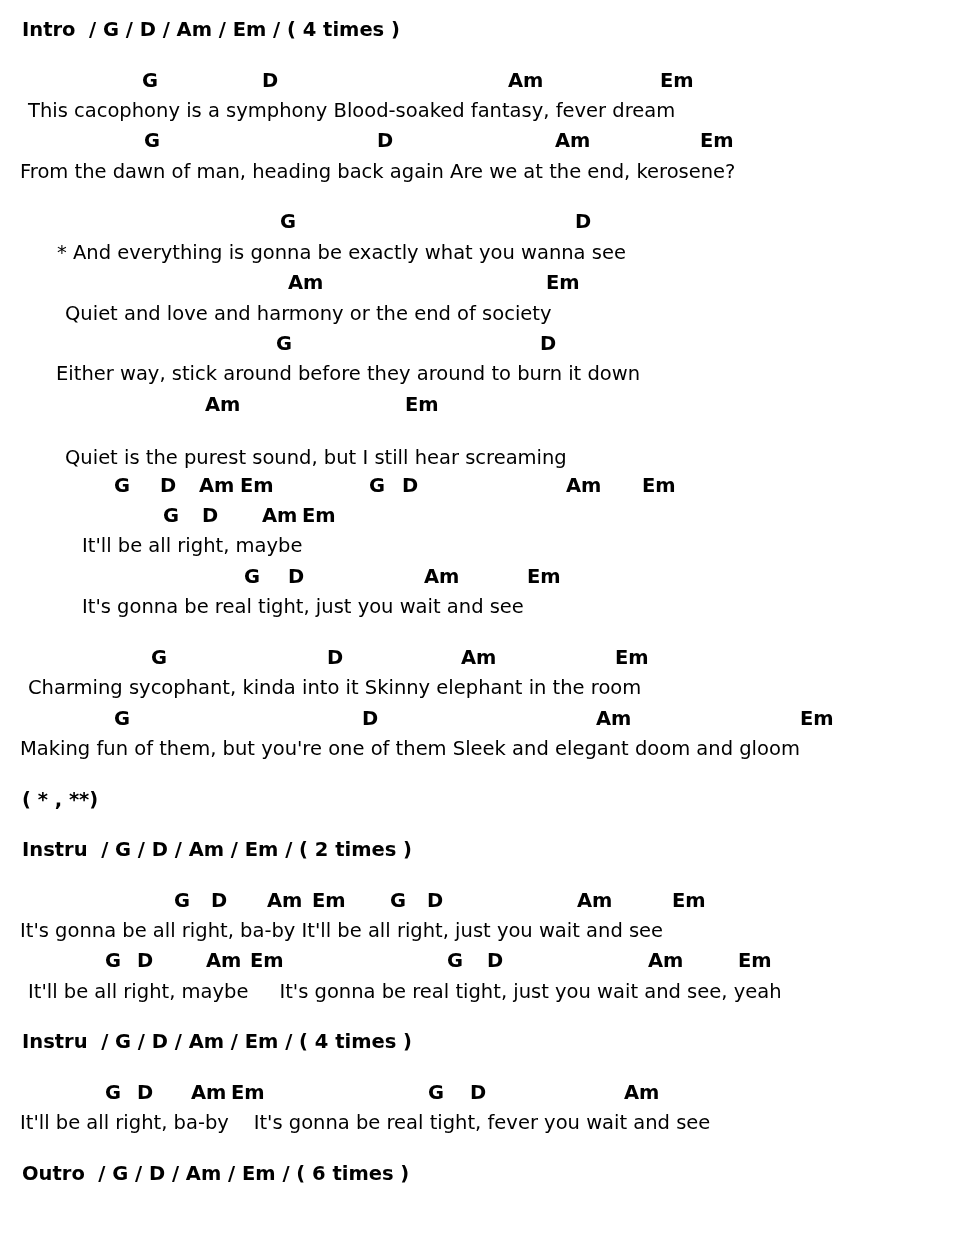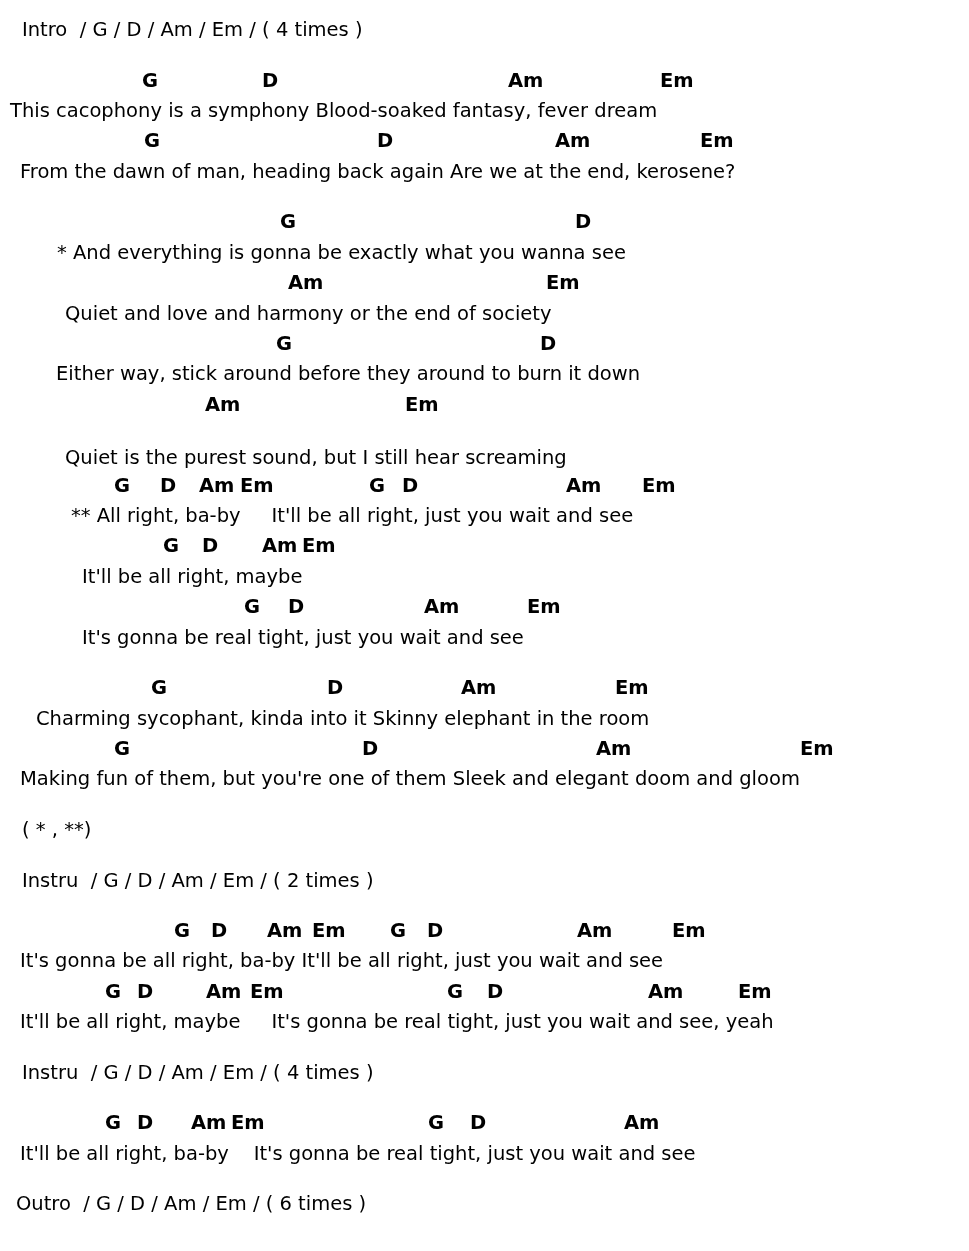--- a/index.html
+++ b/index.html
@@ -27,21 +27,21 @@
     line-height: 30.4px;
     font-size: 19.5px;
     white-space: pre;
   }
   .gap {
     height: 20.2px;
   }
   .heading-text {
     position: absolute;
     top: 0;
-    font-weight: 400;
+    font-weight: 700;
     white-space: pre;
   }
   .chord {
     position: absolute;
     top: 0;
     font-weight: 700;
     white-space: pre;
   }
   .lyric-text {
     position: absolute;
@@ -50,53 +50,52 @@
     white-space: pre;
   }
 </style>
 </head>
 <body>
 
 <main id="sheet">
     <div class="line"><span class="heading-text" style="left: 22px;">Intro  / G / D / Am / Em / ( 4 times )</span></div>
     <div class="gap"></div>
     <div class="line"><span class="chord" style="left: 142px;">G</span><span class="chord" style="left: 262px;">D</span><span class="chord" style="left: 508px;">Am</span><span class="chord" style="left: 660px;">Em</span></div>
-    <div class="line"><span class="lyric-text" style="left: 10px; text-align: right;">This cacophony is a symphony Blood-soaked fantasy, fever dream</span></div>
+    <div class="line"><span class="lyric-text" style="left: 28px; text-align: right;">This cacophony is a symphony Blood-soaked fantasy, fever dream</span></div>
     <div class="line"><span class="chord" style="left: 144px;">G</span><span class="chord" style="left: 377px;">D</span><span class="chord" style="left: 555px;">Am</span><span class="chord" style="left: 700px;">Em</span></div>
     <div class="line"><span class="lyric-text" style="left: 20px;">From the dawn of man, heading back again Are we at the end, kerosene?</span></div>
     <div class="gap"></div>
     <div class="line"><span class="chord" style="left: 280px;">G</span><span class="chord" style="left: 575px;">D</span></div>
     <div class="line"><span class="lyric-text" style="left: 57px;">* And everything is gonna be exactly what you wanna see</span></div>
     <div class="line"><span class="chord" style="left: 288px;">Am</span><span class="chord" style="left: 546px;">Em</span></div>
     <div class="line"><span class="lyric-text" style="left: 65px;">Quiet and love and harmony or the end of society</span></div>
     <div class="line"><span class="chord" style="left: 276px;">G</span><span class="chord" style="left: 540px;">D</span></div>
     <div class="line"><span class="lyric-text" style="left: 56px;">Either way, stick around before they around to burn it down</span></div>
     <div class="line"><span class="chord" style="left: 205px;">Am</span><span class="chord" style="left: 405px;">Em</span></div>
     <div class="line"><span class="lyric-text" style="left: 65px; margin-top: 23px;">Quiet is the purest sound, but I still hear screaming</span></div>
     <div class="gap"></div>
     <div class="line"><span class="chord" style="left: 114px;">G</span><span class="chord" style="left: 160px;">D</span><span class="chord" style="left: 199px;">Am</span><span class="chord" style="left: 240px;">Em</span><span class="chord" style="left: 369px;">G</span><span class="chord" style="left: 402px;">D</span><span class="chord" style="left: 566px;">Am</span><span class="chord" style="left: 642px;">Em</span></div>
-    <div class="line"><span class="lyric-text" style="left: 71px;">** All right, ba-by     It'll be all right, just you wait and see</span></div>
     <div class="line"><span class="chord" style="left: 163px;">G</span><span class="chord" style="left: 202px;">D</span><span class="chord" style="left: 262px;">Am</span><span class="chord" style="left: 302px;">Em</span></div>
     <div class="line"><span class="lyric-text" style="left: 82px;">It'll be all right, maybe</span></div>
     <div class="line"><span class="chord" style="left: 244px;">G</span><span class="chord" style="left: 288px;">D</span><span class="chord" style="left: 424px;">Am</span><span class="chord" style="left: 527px;">Em</span></div>
     <div class="line"><span class="lyric-text" style="left: 82px;">It's gonna be real tight, just you wait and see</span></div>
     <div class="gap"></div>
     <div class="line"><span class="chord" style="left: 151px;">G</span><span class="chord" style="left: 327px;">D</span><span class="chord" style="left: 461px;">Am</span><span class="chord" style="left: 615px;">Em</span></div>
-    <div class="line"><span class="lyric-text" style="left: 36px;">Charming sycophant, kinda into it Skinny elephant in the room</span></div>
+    <div class="line"><span class="lyric-text" style="left: 28px;">Charming sycophant, kinda into it Skinny elephant in the room</span></div>
     <div class="line"><span class="chord" style="left: 114px;">G</span><span class="chord" style="left: 362px;">D</span><span class="chord" style="left: 596px;">Am</span><span class="chord" style="left: 800px;">Em</span></div>
     <div class="line"><span class="lyric-text" style="left: 20px;">Making fun of them, but you're one of them Sleek and elegant doom and gloom</span></div>
     <div class="gap"></div>
     <div class="line"><span class="heading-text" style="left: 22px;">( * , **)</span></div>
     <div class="gap"></div>
     <div class="line"><span class="heading-text" style="left: 22px;">Instru  / G / D / Am / Em / ( 2 times )</span></div>
     <div class="gap"></div>
     <div class="line"><span class="chord" style="left: 174px;">G</span><span class="chord" style="left: 211px;">D</span><span class="chord" style="left: 267px;">Am</span><span class="chord" style="left: 312px;">Em</span><span class="chord" style="left: 390px;">G</span><span class="chord" style="left: 427px;">D</span><span class="chord" style="left: 577px;">Am</span><span class="chord" style="left: 672px;">Em</span></div>
     <div class="line"><span class="lyric-text" style="left: 20px;">It's gonna be all right, ba-by It'll be all right, just you wait and see</span></div>
     <div class="line"><span class="chord" style="left: 105px;">G</span><span class="chord" style="left: 137px;">D</span><span class="chord" style="left: 206px;">Am</span><span class="chord" style="left: 250px;">Em</span><span class="chord" style="left: 447px;">G</span><span class="chord" style="left: 487px;">D</span><span class="chord" style="left: 648px;">Am</span><span class="chord" style="left: 738px;">Em</span></div>
-    <div class="line"><span class="lyric-text" style="left: 20px;">It'll be all right, maybe     It's gonna be real tight, just you wait and see, yeah</span></div>
+    <div class="line"><span class="lyric-text" style="left: 28px;">It'll be all right, maybe     It's gonna be real tight, just you wait and see, yeah</span></div>
     <div class="gap"></div>
     <div class="line"><span class="heading-text" style="left: 22px;">Instru  / G / D / Am / Em / ( 4 times )</span></div>
     <div class="gap"></div>
     <div class="line"><span class="chord" style="left: 105px;">G</span><span class="chord" style="left: 137px;">D</span><span class="chord" style="left: 191px;">Am</span><span class="chord" style="left: 231px;">Em</span><span class="chord" style="left: 428px;">G</span><span class="chord" style="left: 470px;">D</span><span class="chord" style="left: 624px;">Am</span></div>
-    <div class="line"><span class="lyric-text" style="left: 20px;">It'll be all right, ba-by    It's gonna be real tight, just you wait and see</span></div>
+    <div class="line"><span class="lyric-text" style="left: 20px;">It'll be all right, ba-by    It's gonna be real tight, fever you wait and see</span></div>
     <div class="gap"></div>
-    <div class="line"><span class="heading-text" style="left: 16px; text-align: right;">Outro  / G / D / Am / Em / ( 6 times )</span></div>
+    <div class="line"><span class="heading-text" style="left: 22px; text-align: right;">Outro  / G / D / Am / Em / ( 6 times )</span></div>
   </main>
 
 </body></html>

